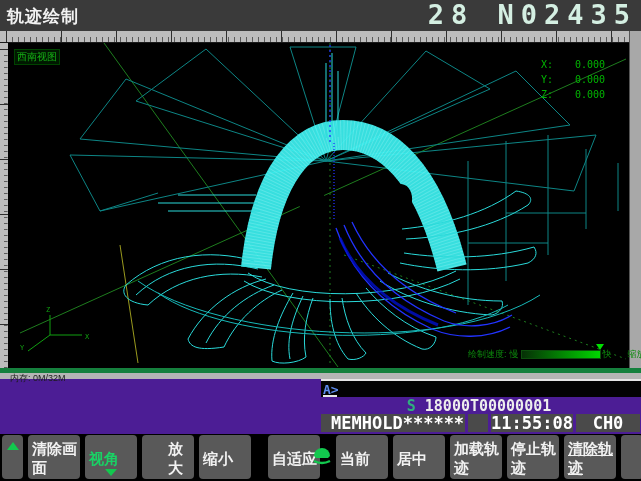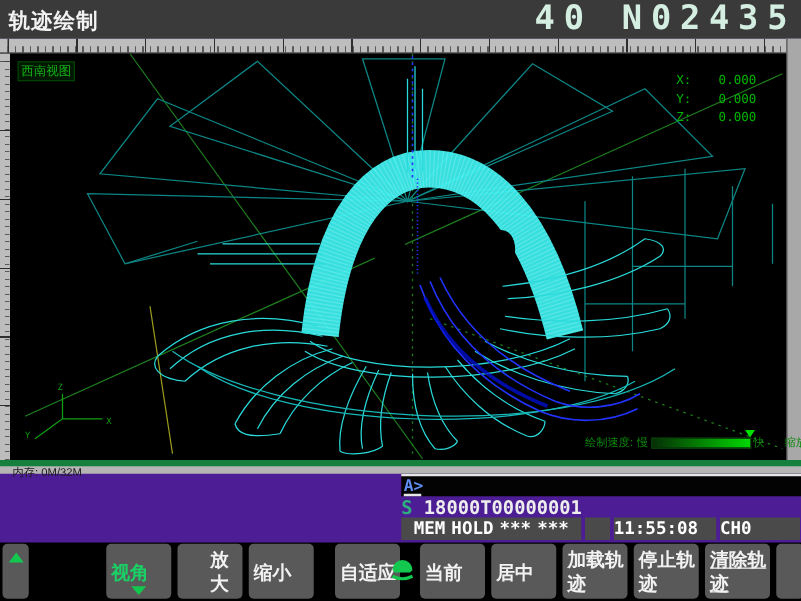--- a/index.html
+++ b/index.html
@@ -57,28 +57,28 @@
     color:#1c1c1c;font-size:9px;line-height:11px;padding-left:10px;box-sizing:border-box;
     border-top:5px solid #15803d;}
 
   
   .cmdbox{position:absolute;left:321px;top:379px;width:320px;height:18px;background:#030303;
     border-top:2px solid #e6e6e6;box-sizing:border-box;}
   .cmdbox .prompt{position:absolute;left:2px;top:1px;color:#5f8df0;
     font-family:"DejaVu Sans Mono",monospace;font-size:13px;font-weight:bold;}
   .cmdbox .cursor{position:absolute;left:2px;bottom:0;width:14px;height:2px;background:#e6e6e6;}
 
-  .sline{position:absolute;left:321px;top:397px;width:316px;height:16px;text-align:left;
+  .sline{position:absolute;left:321px;top:397px;width:316px;height:16px;text-align:center;
     font-family:"DejaVu Sans Mono",monospace;font-size:15px;font-weight:bold;white-space:nowrap;}
   .sline .s{color:#2fae7e;}
   .sline .v{color:#ededed;}
 
   .statusrow{position:absolute;left:321px;top:414px;width:320px;height:18px;display:flex;}
   .seg{background:#4a4a4a;color:#fff;font-family:"DejaVu Sans Mono",monospace;
-    font-size:14px;font-weight:bold;height:18px;line-height:18px;margin-right:3px;}
+    font-size:17px;font-weight:bold;height:18px;line-height:18px;text-align:center;margin-right:3px;}
   .seg.mode{width:144px;display:flex;justify-content:space-between;padding:0 10px;box-sizing:border-box;}
   .seg.blank{width:20px;}
   .seg.time{width:82px;}
   .seg.ch{width:64px;margin-right:0;}
 
   
   .skrow{position:absolute;left:0;top:434px;width:641px;height:47px;background:#000;}
   .sk{position:absolute;top:1px;height:44px;background:#595959;border:none;border-radius:4px;
     color:#f2f2f2;font-family:"Liberation Sans",sans-serif;font-size:15px;font-weight:bold;
     text-align:left;padding:2px 2px 0 4px;box-sizing:border-box;line-height:19px;
@@ -91,21 +91,21 @@
     border-left:6px solid transparent;border-right:6px solid transparent;border-bottom:8px solid #12c84e;}
   .moreicon{position:absolute;top:8px;width:24px;height:28px;}
 </style>
 </head>
 <body>
 
 <div id="screen">
 
   <div class="topbar">
     <span class="title">轨迹绘制</span>
-    <span class="prognum">40 N02435</span>
+    <span class="prognum">28 N02435</span>
   </div>
 
   <div class="ruler-h"></div>
   <div class="ruler-v"></div>
   <div class="scroll-v"></div>
 
   <div class="plot">
 
     <svg width="621" height="325" viewBox="0 0 621 325" style="position:absolute;left:0;top:0;">
 
@@ -259,20 +259,23 @@
     </div>
     <div class="seg blank"></div>
     <div class="seg time">11:55:08</div>
     <div class="seg ch">CH0</div>
   </div>
 
   <div class="skrow">
     <div class="narrowkey" style="left:2px;">
       <span class="dup"></span>
     </div>
+    <button class="sk" style="left:28px;width:52px;">
+      <span>清除画面</span>
+    </button>
     <button class="sk active" style="left:85px;width:52px;">
       <span>视角</span>
       <span class="ddown"></span>
     </button>
     <button class="sk" style="left:142px;width:52px;padding-left:26px;">
       <span>放大</span>
     </button>
     <button class="sk" style="left:199px;width:52px;">
       <span>缩小</span>
     </button>

